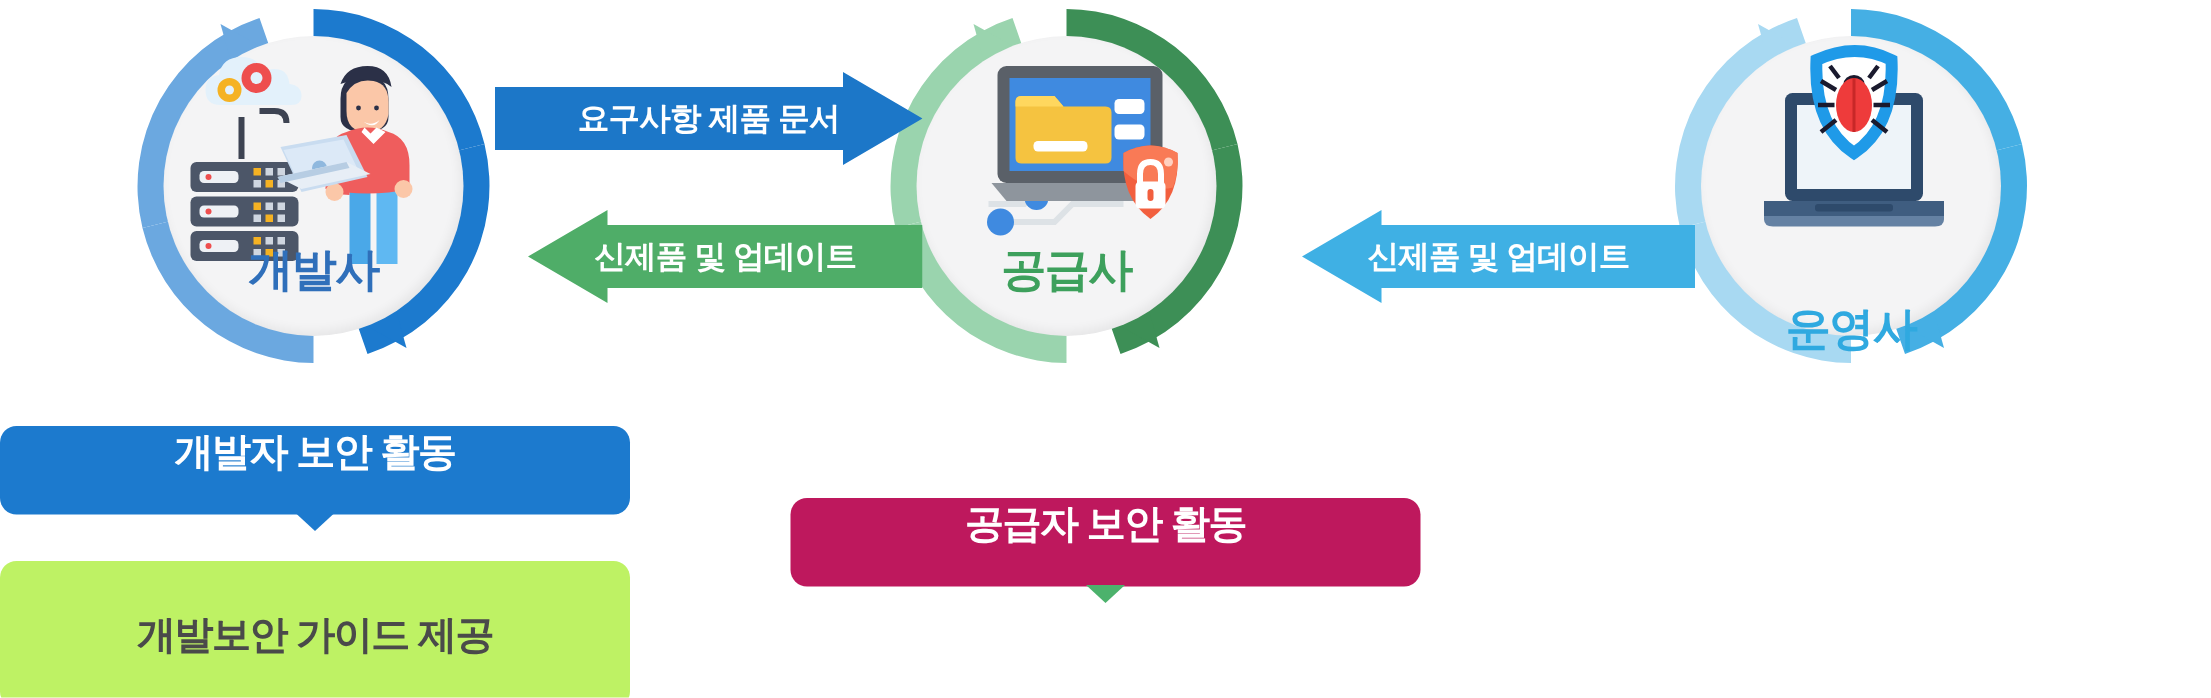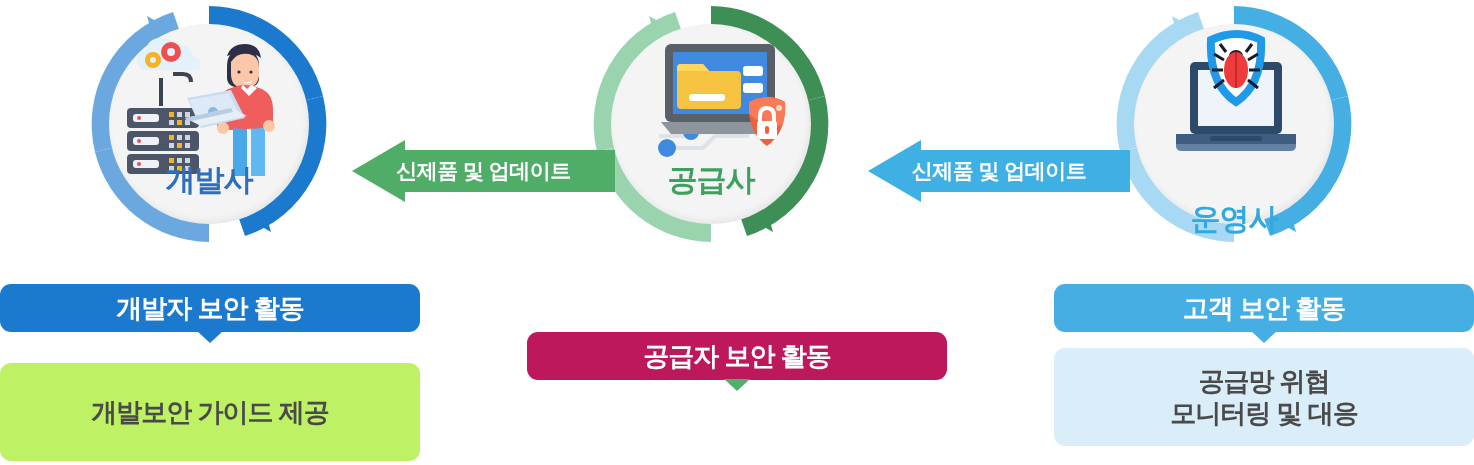--- a/index.html
+++ b/index.html
@@ -36,21 +36,21 @@
   #arrow-b{left:352px;top:140px;width:263px;height:62px;}
   #arrow-c{left:855px;top:44px;width:275px;height:62px;}
   #arrow-d{left:868px;top:140px;width:262px;height:62px;}
 
   
   .card{position:absolute;top:284px;width:420px;}
   #card-dev{left:0px;}
   #card-sup{left:527px;}
   #card-ops{left:1054px;}
 
-  .card .hd{height:48px;border-radius:11px;display:flex;align-items:center;
+  .card .hd{height:59px;border-radius:11px;display:flex;align-items:flex-start;
        justify-content:center;color:#fff;font-size:26px;font-weight:bold;
        letter-spacing:-1px;position:relative;}
   .card .hd .notch{position:absolute;bottom:-11px;left:50%;margin-left:-13px;
        width:0;height:0;border-left:13px solid transparent;
        border-right:13px solid transparent;}
   .card .bd{margin-top:16px;height:98px;border-radius:11px;display:flex;
        align-items:center;justify-content:center;text-align:center;
        color:#4a4a4a;font-size:26px;font-weight:bold;line-height:1.25;
        letter-spacing:-1px;}
 
@@ -219,20 +219,26 @@
           <ellipse cx="0" cy="2" rx="12" ry="18" fill="#ee3b3b"></ellipse>
           <path d="M0 -16 l0 36" stroke="#c82828" stroke-width="2"></path>
           <path d="M-12 -8 l-10 -6 M-13 2 l-11 0 M-12 12 l-10 8" stroke="#1a1a2e" stroke-width="3" fill="none"></path>
           <path d="M12 -8 l10 -6 M13 2 l11 0 M12 12 l10 8" stroke="#1a1a2e" stroke-width="3" fill="none"></path>
         </g>
       </svg>
     </div>
     <div class="cap">운영사</div>
   </div>
 
+  <div class="arrow" id="arrow-a">
+    <svg width="285" height="62" viewBox="0 0 285 62">
+      <polygon points="0,10 232,10 232,0 285,31 232,62 232,52 0,52" fill="#1c77c8"></polygon>
+    </svg>
+    <span>요구사항 제품 문서</span>
+  </div>
 
   <div class="arrow" id="arrow-b">
     <svg width="263" height="62" viewBox="0 0 263 62">
       <polygon points="263,10 53,10 53,0 0,31 53,62 53,52 263,52" fill="#4fad68"></polygon>
     </svg>
     <span>신제품 및 업데이트</span>
   </div>
 
 
   <div class="arrow" id="arrow-d">
@@ -254,26 +260,14 @@
     </div>
   </div>
 
   <div class="card" id="card-sup">
     <div class="hd">
       <span>공급자 보안 활동</span>
       <span class="notch"></span>
     </div>
   </div>
 
-  <div class="card" id="card-ops">
-    <div class="hd">
-      <span>고객 보안 활동</span>
-      <span class="notch"></span>
-    </div>
-    <div class="bd">
-      <div>
-        <span>공급망 위협</span>
-        <span class="l2">모니터링 및 대응</span>
-      </div>
-    </div>
-  </div>
 
 </div>
 
 </body></html>

